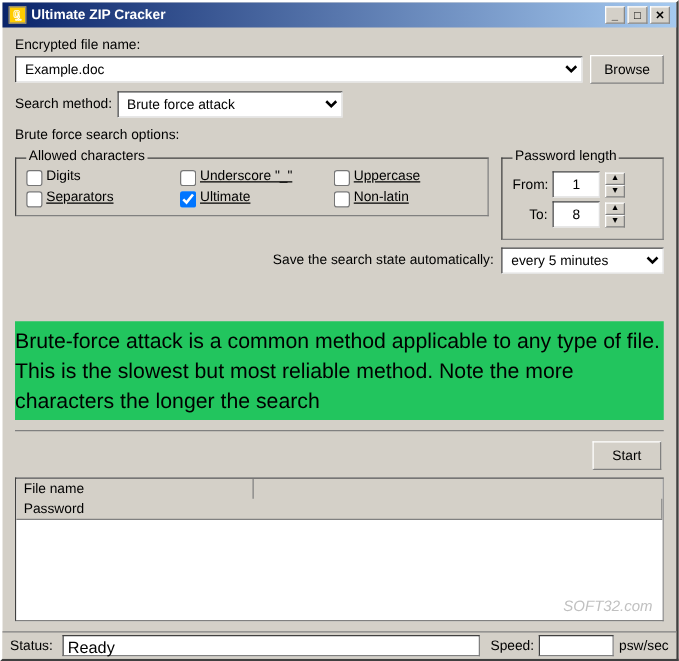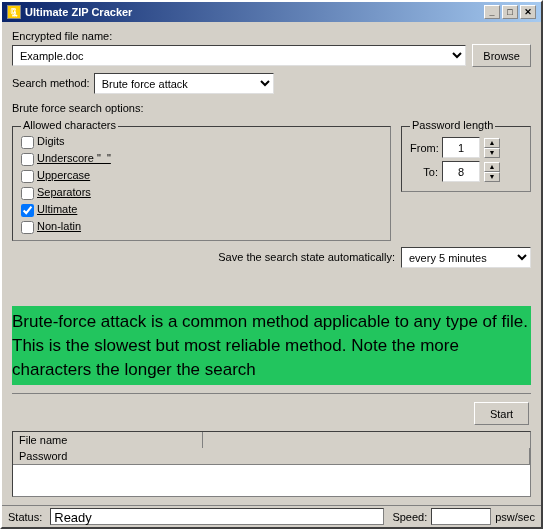--- a/index.html
+++ b/index.html
@@ -168,21 +168,21 @@
       flex: 1;
     }
 
     .password-length-group {
       width: 130px;
     }
 
     
     .checkbox-grid {
       display: grid;
-      grid-template-columns: 1fr;
+      grid-template-columns: 1fr 1fr 1fr;
       gap: 3px 8px;
       margin-top: 4px;
     }
 
     .checkbox-item {
       display: flex;
       align-items: center;
       gap: 3px;
     }
 

